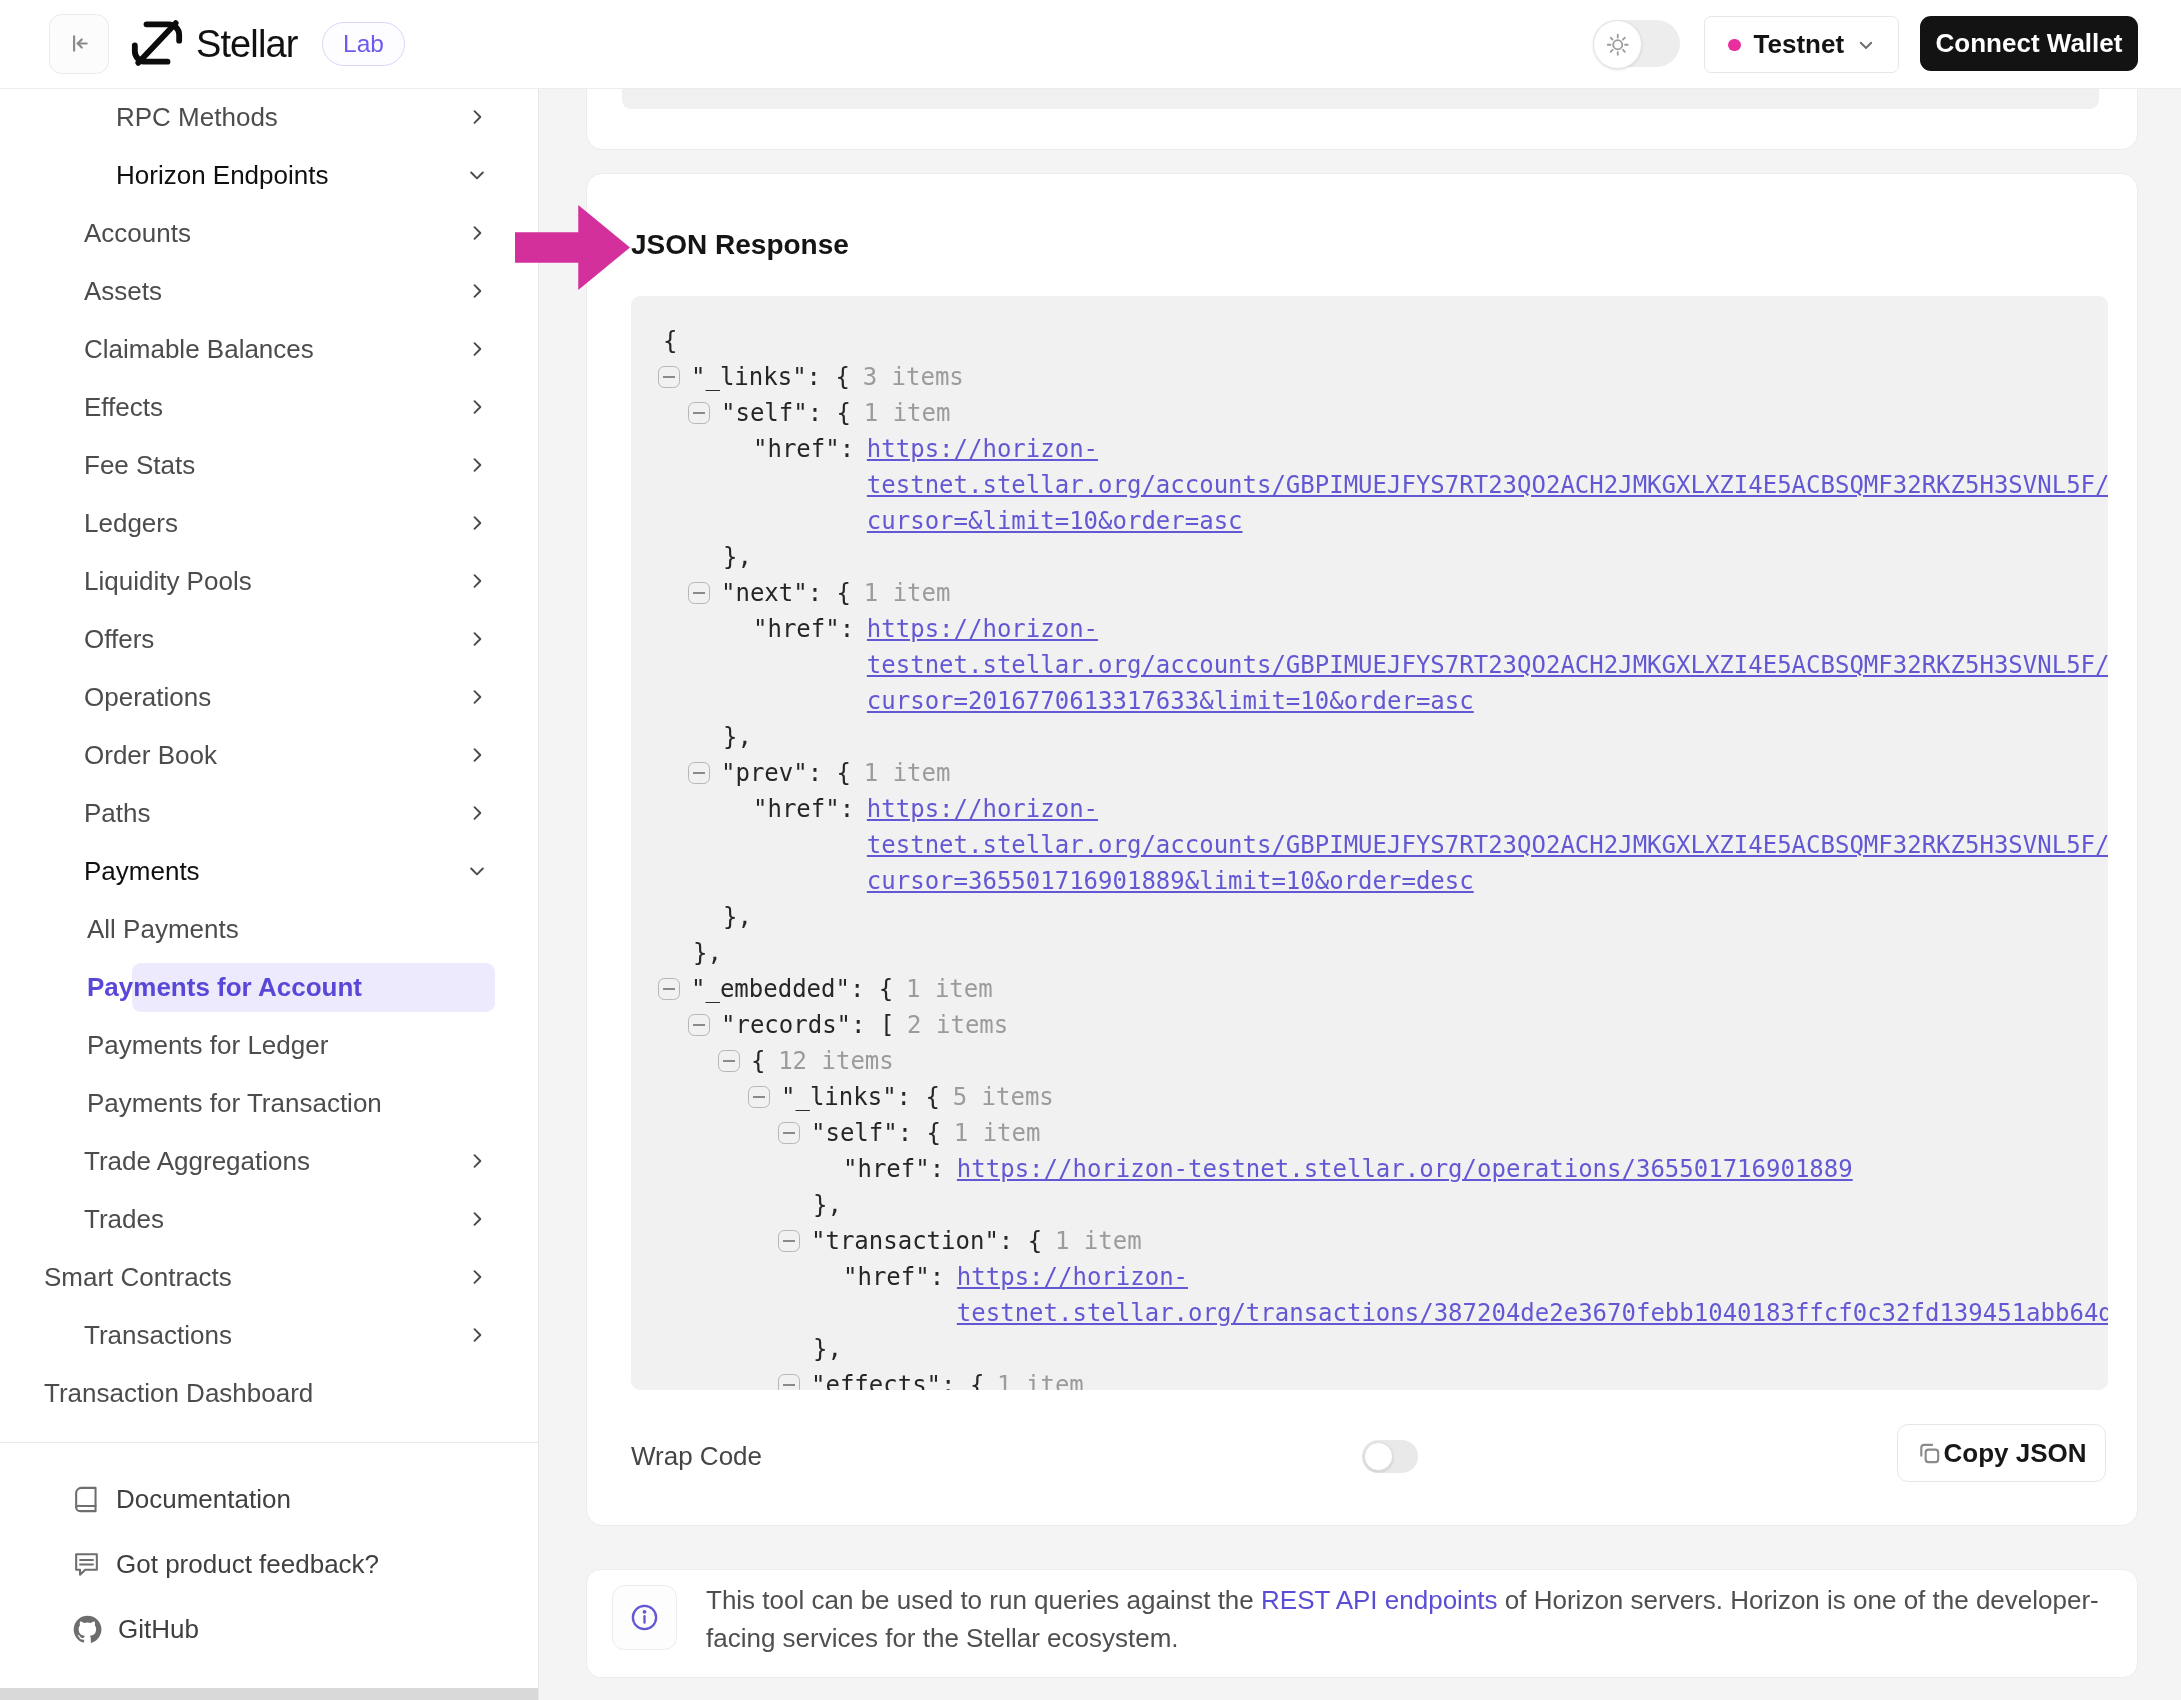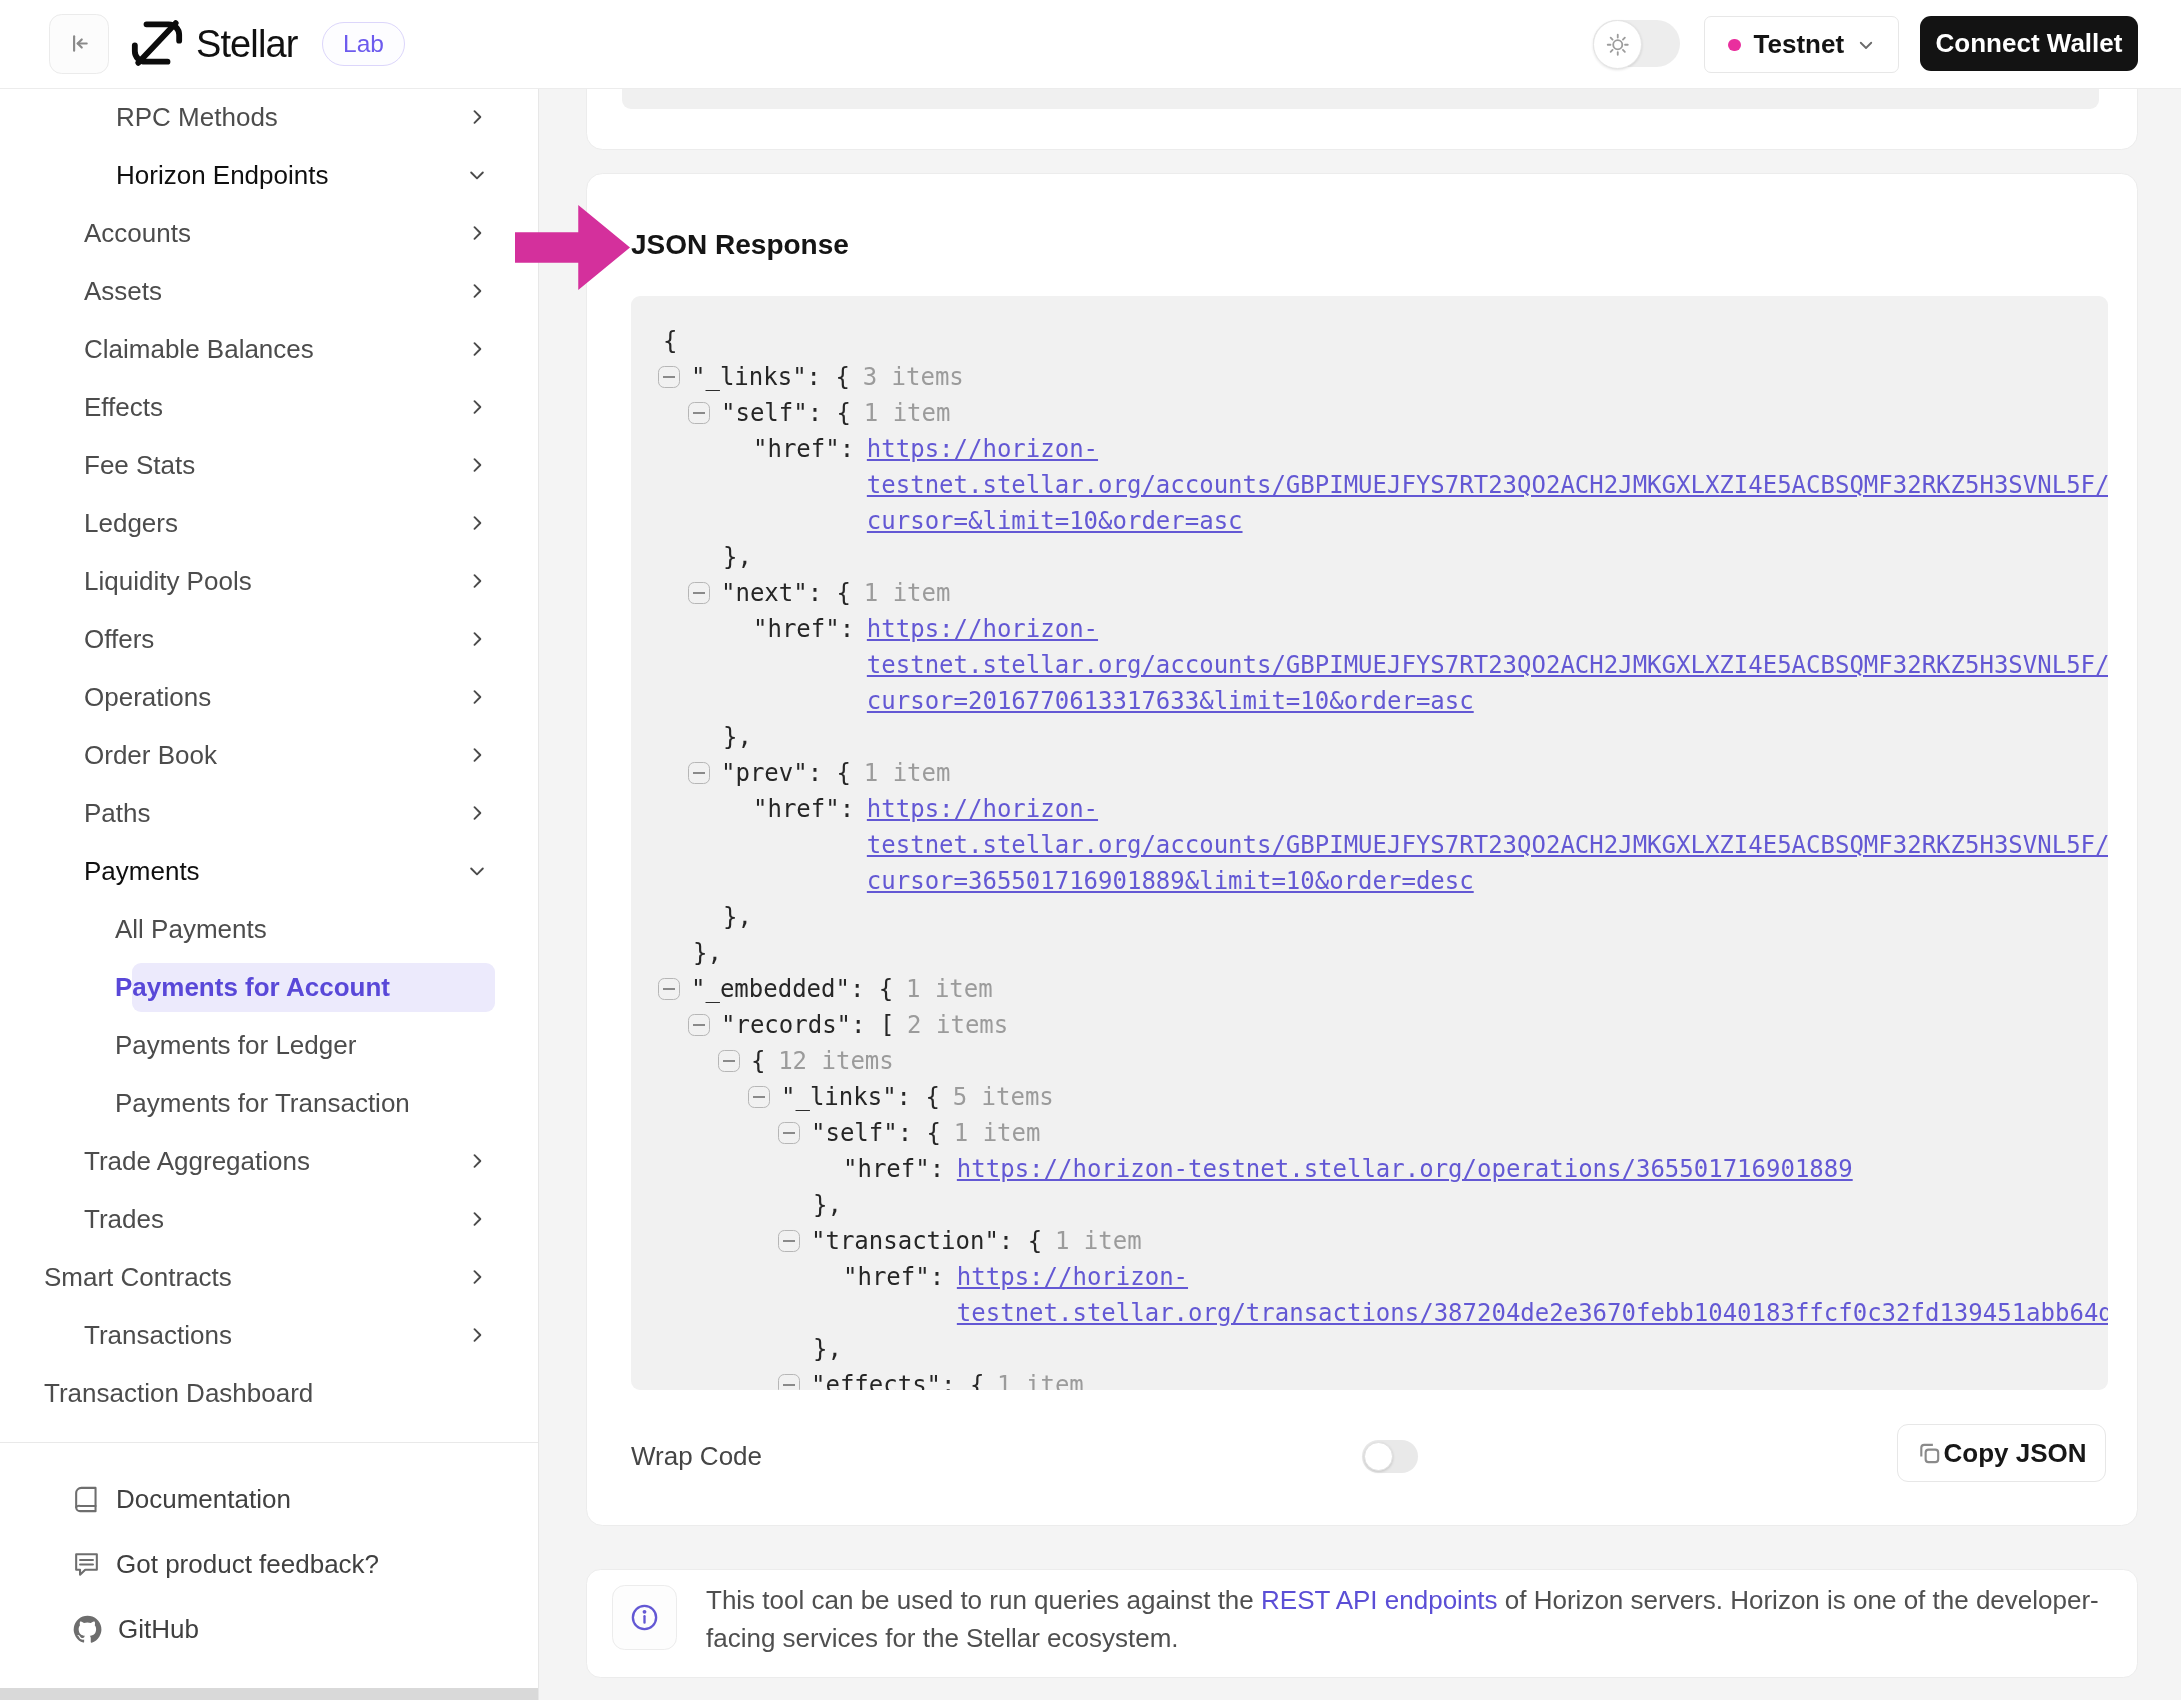--- a/index.html
+++ b/index.html
@@ -26,21 +26,21 @@
   .connect-btn{position:absolute;left:1920px;top:16.4px;width:218px;height:55px;border-radius:11px;background:#131313;
          color:#fff;font-size:26px;font-weight:700;display:flex;align-items:center;justify-content:center;cursor:pointer;}
 
   
   .sidebar{position:absolute;left:0;top:88px;width:539px;height:1612px;background:#ffffff;
            border-right:1.8px solid #e7e7e7;z-index:10;box-sizing:border-box;}
   .side-row{position:relative;height:58px;display:flex;align-items:center;font-size:26px;color:#4c4c4c;cursor:pointer;}
   .side-row.lvl0{padding-left:44px;}
   .side-row.lvl1{padding-left:116px;}
   .side-row.lvl2{padding-left:84px;}
-  .side-row.lvl3{padding-left:115px;}
+  .side-row.lvl3{padding-left:87px;}
   .side-row.expanded .side-label{color:#0f0f0f;font-weight:500;}
   .side-row.active::before{content:"";position:absolute;left:132px;right:43px;top:4.5px;bottom:4.5px;
            background:#eceafc;border-radius:9px;}
   .side-row.active .side-label{color:#5948d8;font-weight:700;}
   .side-label{position:relative;z-index:1;}
   .chev{position:absolute;right:51px;top:50%;margin-top:-10px;width:20px;height:20px;}
   .side-divider{height:0;border-top:1.8px solid #e9e9e9;margin:20px 0 23.6px 0;}
   .side-footer-row{display:flex;align-items:center;gap:14px;height:65px;padding-left:71px;
            font-size:26px;color:#404040;cursor:pointer;}
   .side-strip{position:absolute;left:0;bottom:0;width:100%;height:11.8px;background:#d9d9d9;}

